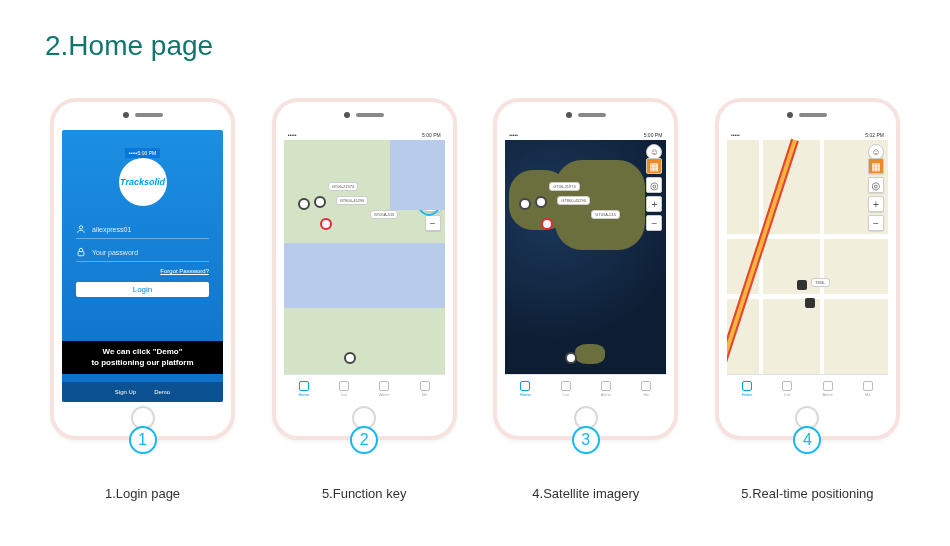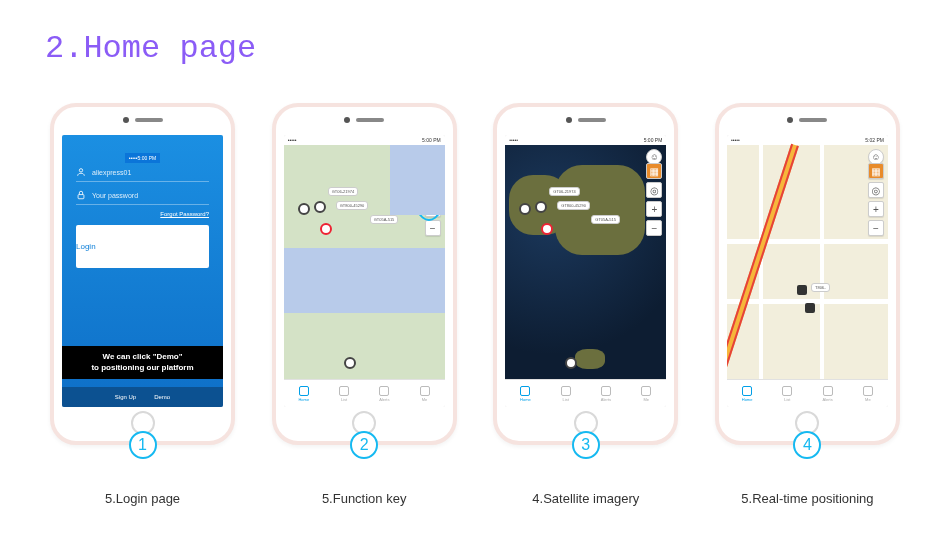--- a/index.html
+++ b/index.html
@@ -1,37 +1,37 @@
 <!DOCTYPE html>
 <html><head>
 <meta charset="utf-8">
 <style>
   * { margin: 0; padding: 0; box-sizing: border-box; }
   body { width: 950px; height: 546px; font-family: -apple-system, Helvetica, Arial, sans-serif; background: #fff; overflow: hidden; }
   .container { padding: 30px 45px 0; }
-  .title { font-size: 32px; color: #8b5cf6; font-weight: 400; margin-bottom: 36px; font-family: Liberation Mono, monospace; }
+  .title { font-size: 28px; color: #0f766e; font-weight: 400; margin-bottom: 36px; }
   .phones { display: flex; justify-content: space-between; gap: 18px; }
   .phone-col { display: flex; flex-direction: column; align-items: center; width: 195px; }
   .phone-frame { width: 185px; height: 342px; border: 4px solid #f6e3df; border-radius: 26px; background: #fff; position: relative; box-shadow: 0 2px 4px rgba(0,0,0,.05); }
   .notch-top { position: absolute; top: 10px; left: 50%; transform: translateX(-50%); display: flex; align-items: center; gap: 6px; }
   .cam { width: 6px; height: 6px; border-radius: 50%; background: #555; }
   .speaker { width: 28px; height: 4px; border-radius: 3px; background: #888; }
   .home-btn { position: absolute; bottom: 6px; left: 50%; transform: translateX(-50%); width: 24px; height: 24px; border: 2px solid #d9d9d9; border-radius: 50%; }
   .screen { position: absolute; top: 28px; left: 8px; right: 8px; bottom: 34px; background: #ddd; overflow: hidden; border-radius: 2px; }
   .status-bar { height: 10px; background: #fff; display: flex; justify-content: space-between; align-items: center; padding: 0 4px; font-size: 5px; color: #333; }
   .status-dark { background: #0b75d9; color: #fff; }
   
   .login { height: 100%; background: linear-gradient(#1b8fe2,#0e6fc7); display: flex; flex-direction: column; align-items: center; padding: 18px 14px 0; position: relative; }
   .logo-circle { width: 48px; height: 48px; border-radius: 50%; background: #fff; display: flex; align-items: center; justify-content: center; margin-bottom: 14px; }
   .logo-text { font-size: 9px; font-style: italic; color: #009fe8; font-weight: bold; }
   .inp-row { width: 100%; display: flex; align-items: center; gap: 6px; border-bottom: 1px solid rgba(255,255,255,.35); padding: 4px 0; margin-bottom: 4px; }
   .inp-ico { width: 10px; height: 10px; }
   .inp-val { font-size: 7px; color: rgba(255,255,255,.85); flex: 1; }
   .forgot { font-size: 6px; color: #fff; text-decoration: underline; align-self: flex-end; margin: 2px 0 8px; }
-  .login-btn { width: 100%; background: #fff; color: #0d7fd8; font-size: 8px; text-align: left; padding: 17px 0; border-radius: 2px; }
+  .login-btn { width: 100%; background: #fff; color: #0d7fd8; font-size: 8px; text-align: center; padding: 3px 0; border-radius: 2px; }
   .demo-banner { position: absolute; bottom: 28px; left: 0; right: 0; background: #000; color: #fff; font-size: 8px; font-weight: 700; text-align: center; padding: 6px 4px; line-height: 1.3; }
   .login-footer { position: absolute; bottom: 0; left: 0; right: 0; height: 20px; display: flex; justify-content: center; gap: 18px; align-items: center; background: rgba(10,50,90,.5); }
   .login-footer span { font-size: 6px; color: #fff; }
   
   .map-wrap { position: absolute; inset: 0; }
   .map-light { background: #d4e2c6; }
   .map-light::before, .map-light::after { content: ""; position: absolute; background: #b8cbea; }
   .map-light::before { left: 0; right: 0; top: 44%; height: 28%; }
   .map-light::after { right: 0; top: 0; width: 34%; height: 30%; }
   .map-sat { background: radial-gradient(circle at 30% 30%, #1b385c, #0d1d32 70%); }
@@ -70,20 +70,23 @@
         <div class="notch-top">
             <div class="cam"></div>
             <div class="speaker"></div>
           </div>
         <div class="screen">
           <div class="login">
             <div class="status-bar status-dark">
               <span>•••••</span>
                 <span>5:00 PM</span>
             </div>
+            <div class="logo-circle">
+              <span class="logo-text">Tracksolid</span>
+            </div>
             <div class="inp-row">
               <svg class="inp-ico" viewBox="0 0 24 24" fill="none" stroke="#fff" stroke-width="2">
                   <circle cx="12" cy="8" r="4"></circle>
                   <path d="M4 21c0-4 4-6 8-6s8 2 8 6"></path>
                 </svg>
               <span class="inp-val">aliexpress01</span>
             </div>
             <div class="inp-row">
               <svg class="inp-ico" viewBox="0 0 24 24" fill="none" stroke="#fff" stroke-width="2">
                   <rect x="5" y="11" width="14" height="10" rx="2"></rect>
@@ -99,21 +102,21 @@
             </div>
             <div class="login-footer">
               <span>Sign Up</span>
               <span>Demo</span>
             </div>
           </div>
         </div>
         <div class="home-btn"></div>
       </div>
       <div class="badge">1</div>
-      <div class="caption">5.Login page</div>
+      <div class="caption">1.Login page</div>
     </div>
 
     <div class="phone-col">
       <div class="phone-frame">
         <div class="notch-top">
             <div class="cam"></div>
             <div class="speaker"></div>
           </div>
         <div class="screen">
           <div class="status-bar">

